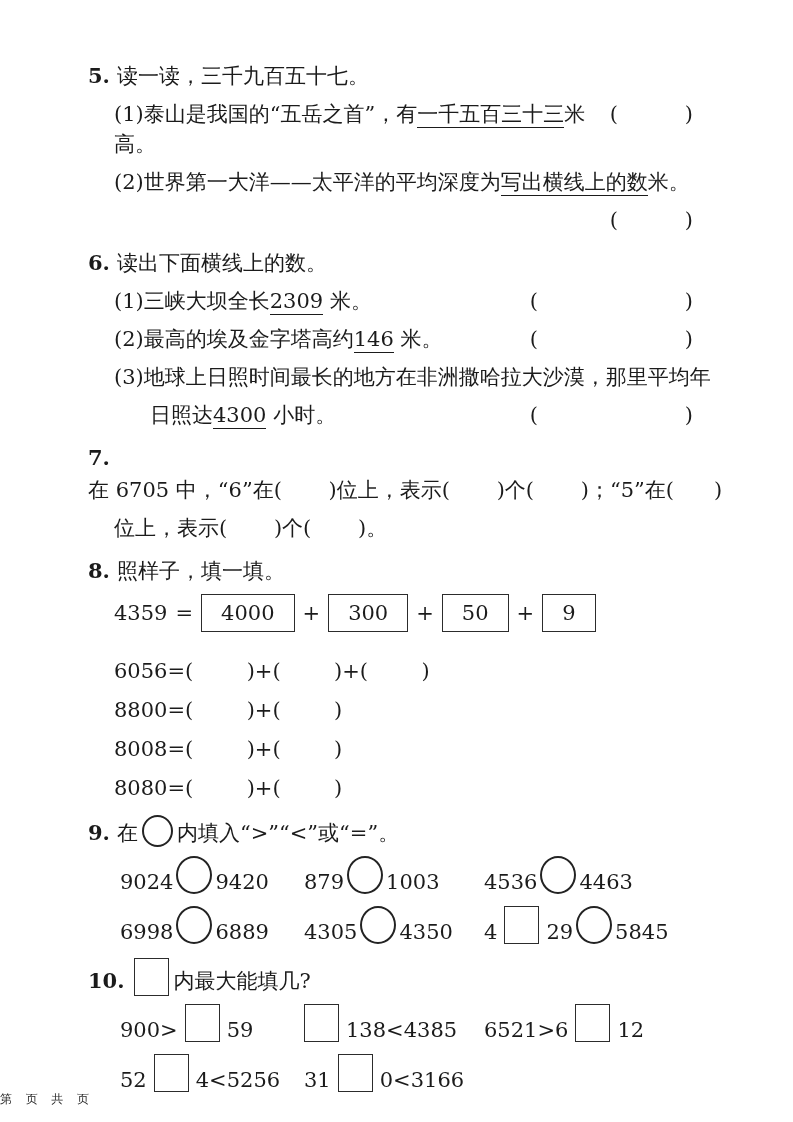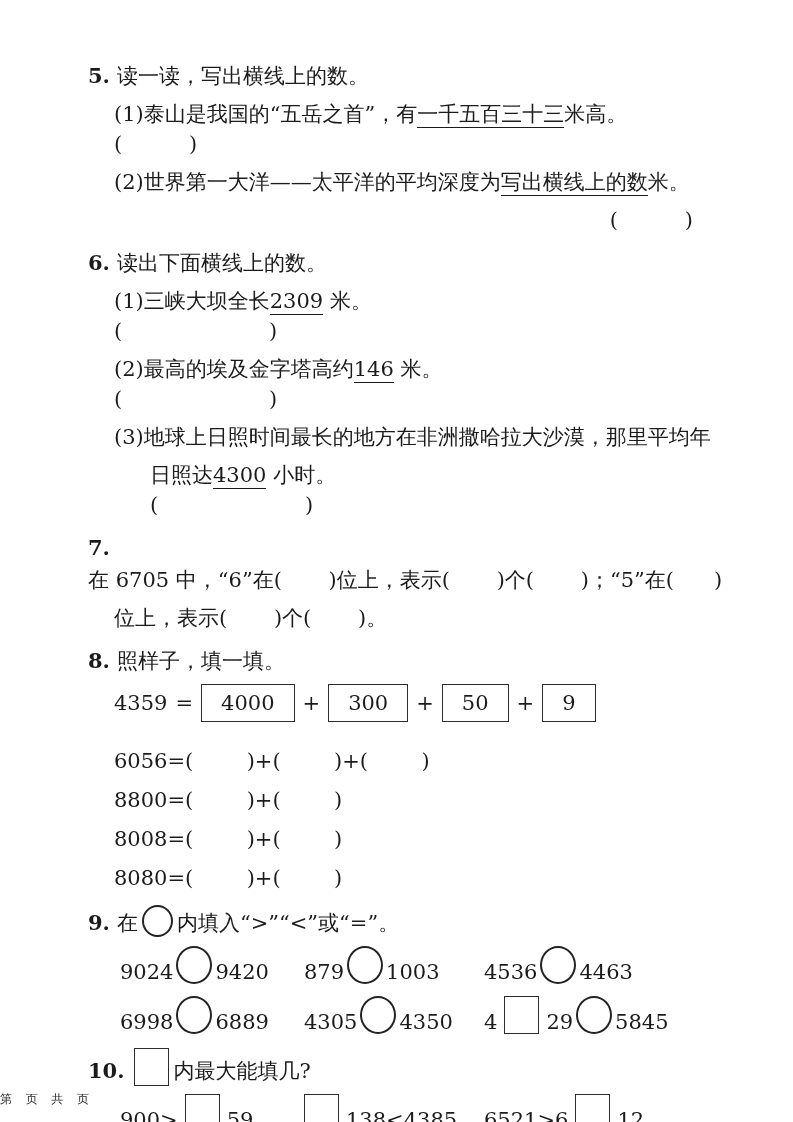--- a/index.html
+++ b/index.html
@@ -7,21 +7,21 @@
     width:793px;height:1122px;margin:0 auto;background:#ffffff;
     box-sizing:border-box;position:relative;
     padding:60px 82px 0 88px;
     font-family:"DejaVu Serif","Liberation Serif",serif;
     font-size:21px;color:#1b1b1b;
   }
   section{margin-bottom:12px;}
   .qhead{line-height:32px;margin-bottom:7px;}
   .qnum{font-weight:bold;margin-right:7px;}
   .qbody{margin-left:26px;}
-  .line{line-height:30px;margin-bottom:8px;flex-direction:column;}
+  .line{line-height:30px;margin-bottom:8px;}
   .between{display:flex;justify-content:space-between;align-items:baseline;}
   .right{text-align:right;}
   .u{border-bottom:1.6px solid #1b1b1b;padding-bottom:1px;}
   .blank{white-space:pre;}
   .mr{margin-right:18px;}
   .indent2{margin-left:36px;}
   .pre{white-space:pre;}
   
   .example{display:flex;align-items:center;margin-bottom:24px;line-height:30px;}
   .fbox{display:inline-block;border:1.6px solid #2c2c2c;padding:3px 19px;text-align:center;}
@@ -39,21 +39,21 @@
     font-family:"DejaVu Sans","Liberation Sans",sans-serif;
     font-size:12px;letter-spacing:2px;white-space:pre;color:#2a2a2a;}
 </style>
 </head>
 <body>
 
 <div class="page">
 
   <section>
     <div class="qhead">
-      <span class="qnum">5.</span><span>读一读，写出横线上的数。</span>
+      <span class="qnum">5.</span><span>读一读，三千九百五十七。</span>
     </div>
     <div class="qbody">
       <div class="line between">
         <span><span class="pre">(1)泰山是我国的“五岳之首”，有</span><span class="u">一千五百三十三</span><span>米高。</span></span>
         <span class="blank mr">(          )</span>
       </div>
       <div class="line">
         <span class="pre">(2)世界第一大洋——太平洋的平均深度为</span><span class="u">写出横线上的数</span><span>米。</span>
       </div>
       <div class="line right">

